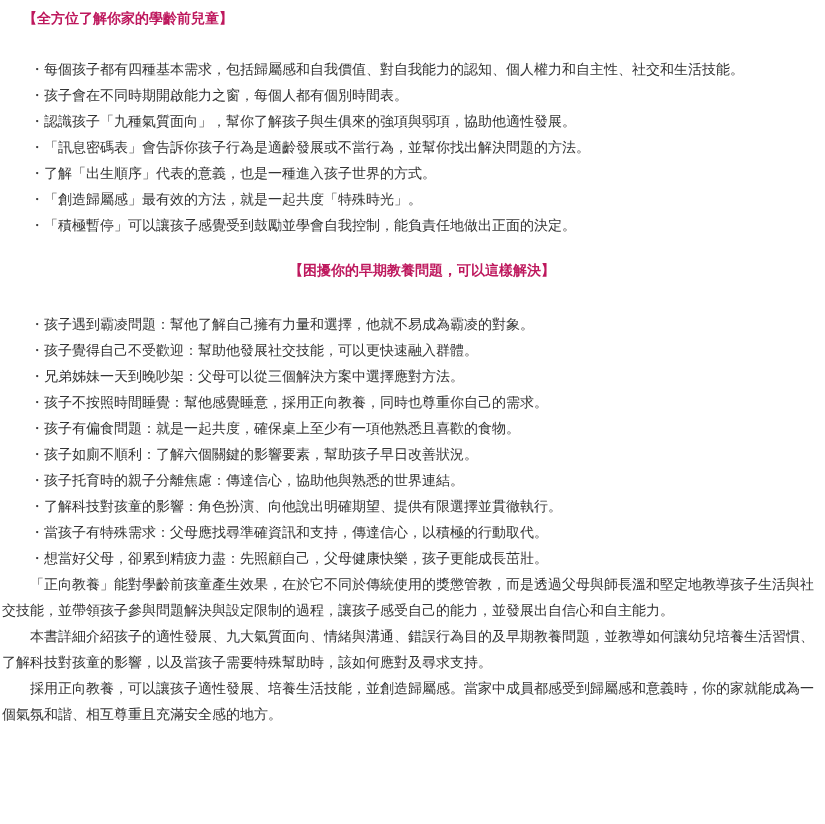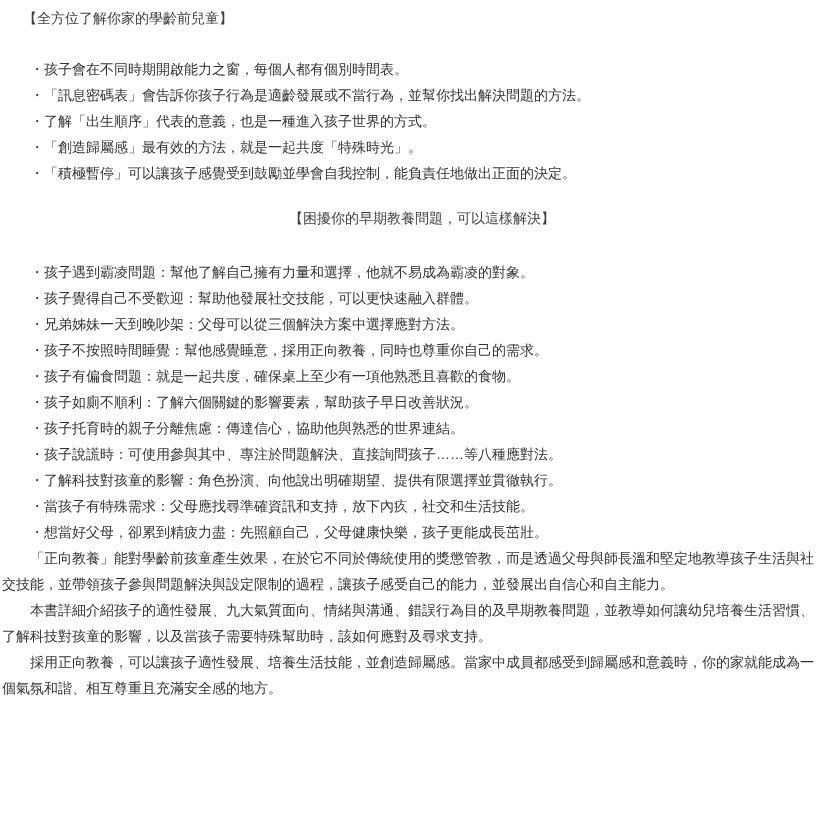--- a/index.html
+++ b/index.html
@@ -23,22 +23,22 @@
     height: 824px;
     padding: 5px 4px 0 2px;
     word-break: break-all;
     overflow-wrap: break-word;
   }
   p {
     margin: 0;
     padding: 0;
   }
   .heading {
-    font-weight: normal;
-    color: #404040;
+    font-weight: bold;
+    color: #be185d;
     text-indent: 1.5em;
     margin-bottom: 25px;
   }
   .heading.second {
     margin-top: 19px;
     margin-bottom: 28px;
     text-align: center;
   }
   .bullet-line {
     text-indent: 2em;
@@ -48,37 +48,38 @@
     text-indent: 2em;
   }
 </style>
 </head>
 <body>
 
 <div class="page">
 
   <p class="heading">【全方位了解你家的學齡前兒童】</p>
 
+  <p class="bullet-line">・每個孩子都有四種基本需求，包括歸屬感和自我價值、對自我能力的認知、個人權力和自主性、社交和生活技能。</p>
   <p class="bullet-line">・孩子會在不同時期開啟能力之窗，每個人都有個別時間表。</p>
+  <p class="bullet-line">・認識孩子「九種氣質面向」，幫你了解孩子與生俱來的強項與弱項，協助他適性發展。</p>
   <p class="bullet-line">・「訊息密碼表」會告訴你孩子行為是適齡發展或不當行為，並幫你找出解決問題的方法。</p>
   <p class="bullet-line">・了解「出生順序」代表的意義，也是一種進入孩子世界的方式。</p>
   <p class="bullet-line">・「創造歸屬感」最有效的方法，就是一起共度「特殊時光」。</p>
   <p class="bullet-line">・「積極暫停」可以讓孩子感覺受到鼓勵並學會自我控制，能負責任地做出正面的決定。</p>
 
   <p class="heading second">【困擾你的早期教養問題，可以這樣解決】</p>
 
   <p class="bullet-line">・孩子遇到霸凌問題：幫他了解自己擁有力量和選擇，他就不易成為霸凌的對象。</p>
   <p class="bullet-line">・孩子覺得自己不受歡迎：幫助他發展社交技能，可以更快速融入群體。</p>
   <p class="bullet-line">・兄弟姊妹一天到晚吵架：父母可以從三個解決方案中選擇應對方法。</p>
   <p class="bullet-line">・孩子不按照時間睡覺：幫他感覺睡意，採用正向教養，同時也尊重你自己的需求。</p>
   <p class="bullet-line">・孩子有偏食問題：就是一起共度，確保桌上至少有一項他熟悉且喜歡的食物。</p>
   <p class="bullet-line">・孩子如廁不順利：了解六個關鍵的影響要素，幫助孩子早日改善狀況。</p>
   <p class="bullet-line">・孩子托育時的親子分離焦慮：傳達信心，協助他與熟悉的世界連結。</p>
-  <p class="bullet-line">・孩子說謊時：可使用參與其中、專注於問題解決、直接詢問孩子……等八種應對法。</p>
   <p class="bullet-line">・了解科技對孩童的影響：角色扮演、向他說出明確期望、提供有限選擇並貫徹執行。</p>
-  <p class="bullet-line">・當孩子有特殊需求：父母應找尋準確資訊和支持，放下內疚，社交和生活技能。</p>
+  <p class="bullet-line">・當孩子有特殊需求：父母應找尋準確資訊和支持，傳達信心，以積極的行動取代。</p>
   <p class="bullet-line">・想當好父母，卻累到精疲力盡：先照顧自己，父母健康快樂，孩子更能成長茁壯。</p>
 
   <p class="para">「正向教養」能對學齡前孩童產生效果，在於它不同於傳統使用的獎懲管教，而是透過父母與師長溫和堅定地教導孩子生活與社交技能，並帶領孩子參與問題解決與設定限制的過程，讓孩子感受自己的能力，並發展出自信心和自主能力。</p>
   <p class="para">本書詳細介紹孩子的適性發展、九大氣質面向、情緒與溝通、錯誤行為目的及早期教養問題，並教導如何讓幼兒培養生活習慣、了解科技對孩童的影響，以及當孩子需要特殊幫助時，該如何應對及尋求支持。</p>
   <p class="para">採用正向教養，可以讓孩子適性發展、培養生活技能，並創造歸屬感。當家中成員都感受到歸屬感和意義時，你的家就能成為一個氣氛和諧、相互尊重且充滿安全感的地方。</p>
 
 </div>
 
 </body></html>

